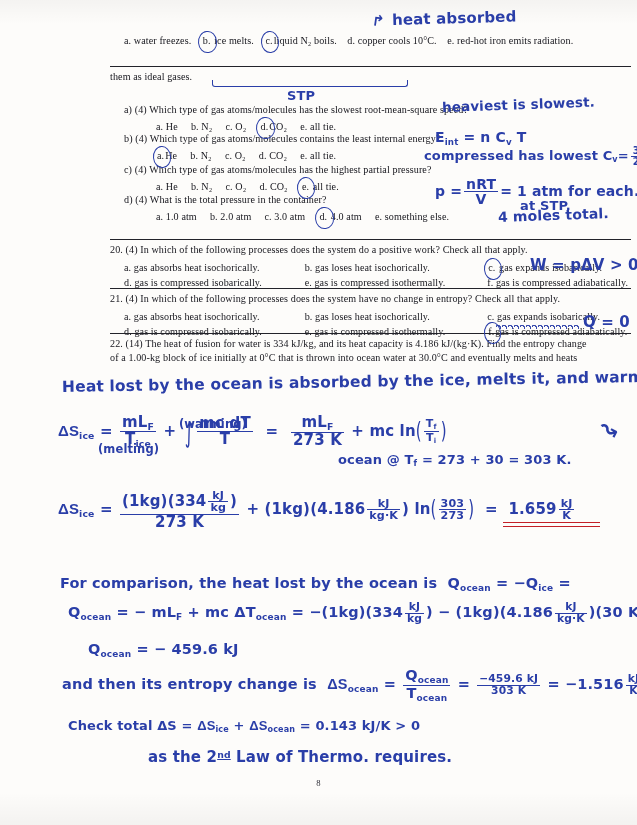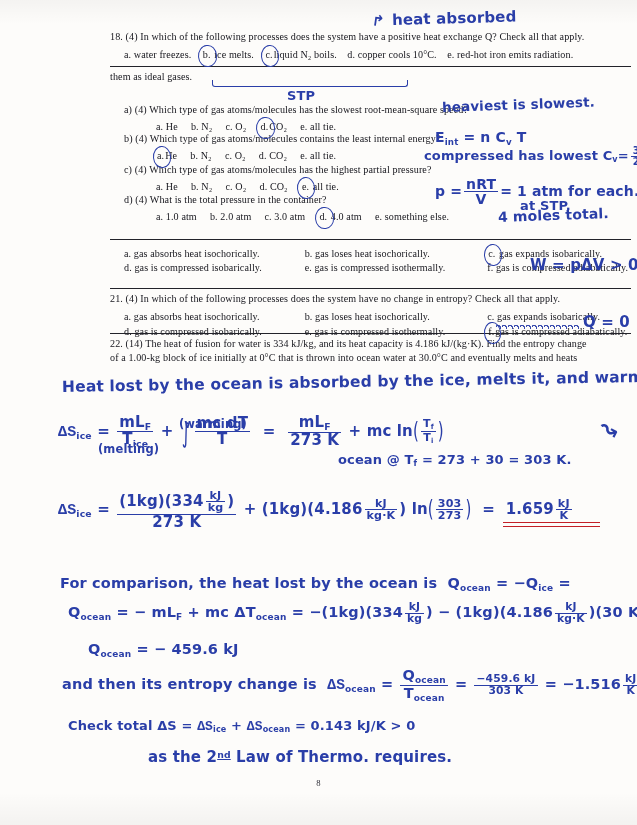--- a/index.html
+++ b/index.html
@@ -76,21 +76,21 @@
     padding: 0 2px;
   }
   .frac .num { display:block; padding: 0 2px; }
   .frac .den { display:block; border-top: 1.3px solid #2a3ea8; padding: 0 2px; }
   .frac.sm { font-size: 0.74em; }
   .frac.sm .den { border-top-width: 1.1px; }
   .sm { font-size: 0.74em; }
   .subsc { font-size: 0.62em; vertical-align: -0.3em; }
   .supsc { font-size: 0.62em; vertical-align: 0.45em; }
   .intg { font-size: 1.75em; vertical-align: -0.2em; font-weight: 400; display:inline-block; transform: scaleX(0.62); }
-  .dlt { font-family: Liberation Mono, monospace; }
+  .dlt { font-family: Liberation Sans, sans-serif; }
   .paren { display:inline-block; transform: scaleY(1.5); font-weight:400; }
 
   
   .stp-bracket {
     position: absolute;
     border-left: 1.4px solid #2a3ea8;
     border-bottom: 1.4px solid #2a3ea8;
     border-right: 1.4px solid #2a3ea8;
     border-radius: 0 0 3px 3px;
     height: 7px;
@@ -132,25 +132,20 @@
 </style>
 </head>
 <body>
 
 <div class="page">
 
   <div class="hook" style="left:372px; top:12px; font-size:15px; transform:rotate(8deg) scaleX(-1);">↰</div>
   <div class="hw" style="left:392px; top:11px; font-size:15px; transform:rotate(-1.6deg);">heat absorbed</div>
 
   <div class="q-block" style="top:30px;">
-    <div class="qline">
-      <span>18.</span>
-      <span>(4)</span>
-      <span>In which of the following processes does the system have a positive heat exchange Q? Check all that apply.</span>
-    </div>
     <div class="qline indent1" style="margin-top:4px;">
       <span class="opt"><span>a.</span> <span>water freezes.</span></span>
       &nbsp;&nbsp;
       <span class="opt"><span class="circled">b.</span> <span>ice melts.</span></span>
       &nbsp;&nbsp;
       <span class="opt"><span class="circled">c.</span><span>liquid N₂ boils.</span></span>
       &nbsp;&nbsp;
       <span class="opt"><span>d.</span> <span>copper cools 10°C.</span></span>
       &nbsp;&nbsp;
       <span class="opt"><span>e.</span> <span>red-hot iron emits radiation.</span></span>
@@ -252,20 +247,25 @@
       <span class="opt"><span class="circled">d.</span> <span>4.0 atm</span></span>
       &nbsp;&nbsp;&nbsp;
       <span class="opt"><span>e.</span> <span>something else.</span></span>
     </div>
   </div>
   <div class="hw" style="left:498px; top:209px; font-size:14px; transform:rotate(-2deg);">4 moles total.</div>
 
   <div class="hrule" style="top:239px;"></div>
 
   <div class="q-block" style="top:243px;">
+    <div class="qline">
+      <span>20.</span>
+      <span>(4)</span>
+      <span>In which of the following processes does the system do a positive work? Check all that apply.</span>
+    </div>
     <div class="qline indent1" style="margin-top:4px;">
       <span class="opt" style="width:178px;"><span>a.</span> <span>gas absorbs heat isochorically.</span></span>
       <span class="opt" style="width:180px;"><span>b.</span> <span>gas loses heat isochorically.</span></span>
       <span class="opt"><span class="circled">c.</span> <span>gas expands isobarically.</span></span>
     </div>
     <div class="qline indent1">
       <span class="opt" style="width:178px;"><span>d.</span> <span>gas is compressed isobarically.</span></span>
       <span class="opt" style="width:180px;"><span>e.</span> <span>gas is compressed isothermally.</span></span>
       <span class="opt"><span>f.</span> <span>gas is compressed adiabatically.</span></span>
     </div>

